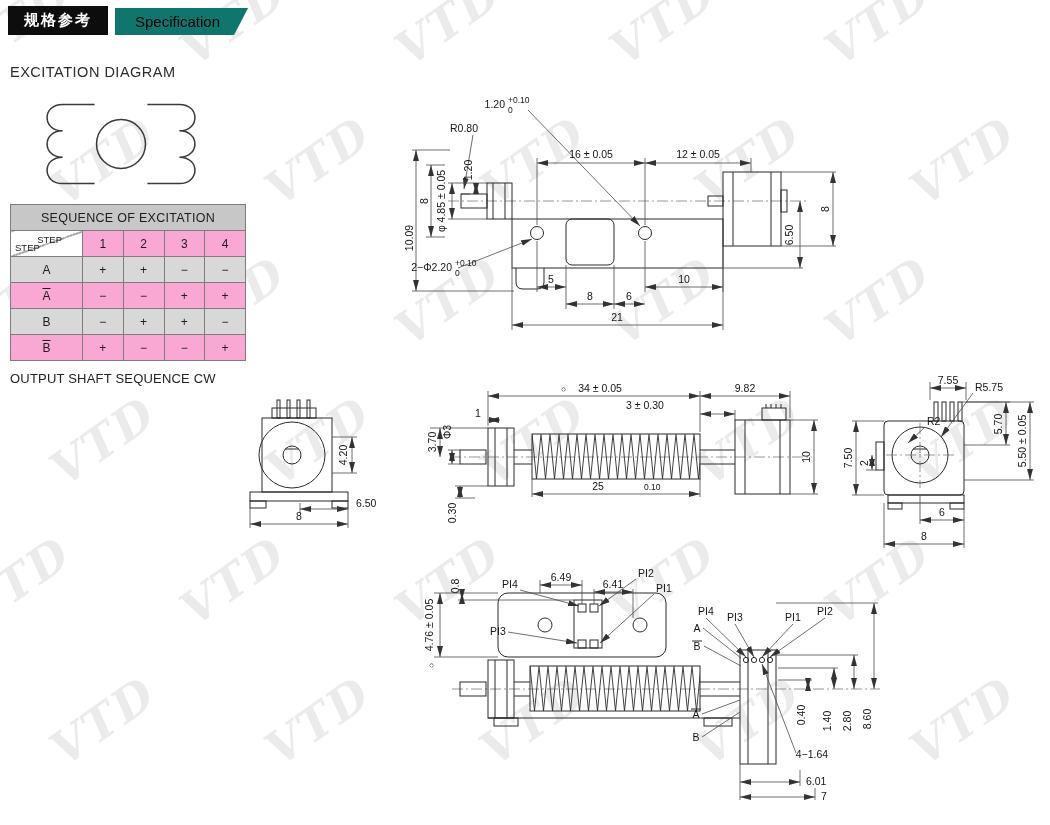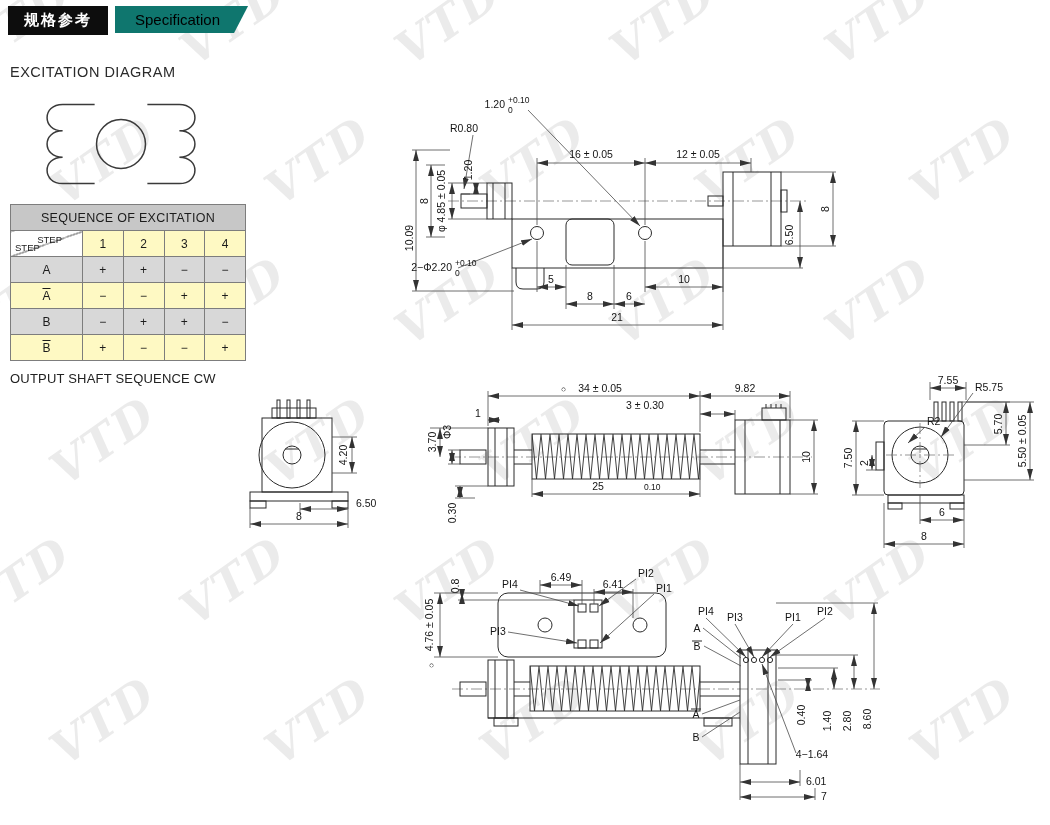--- a/index.html
+++ b/index.html
@@ -7,28 +7,28 @@
   body{font-family:"Liberation Sans",sans-serif;background:#fff;color:#111;position:relative;overflow:hidden}
   .page{position:absolute;inset:0;background:#fff}
   .watermark-layer{position:absolute;inset:0;z-index:0;overflow:hidden}
   .wm{position:absolute;font:italic 700 46px "DejaVu Serif",serif;color:rgba(90,90,90,.12);transform:rotate(-35deg);letter-spacing:2px;white-space:nowrap}
   .drawings{position:absolute;left:0;top:0;z-index:1}
   .drawings line,.drawings path,.drawings rect,.drawings circle,.drawings polyline{stroke:#2a2a2a;stroke-width:1;fill:none}
   .drawings .dim,.drawings .ext{stroke:#4a4a4a;stroke-width:.8}
   .drawings .cl{stroke:#6a6a6a;stroke-width:.7;stroke-dasharray:11 3 2 3}
   .drawings text{font-family:"Liberation Sans",sans-serif;font-size:10.5px;fill:#141414;stroke:none}
   .drawings text.sm{font-size:8.5px}
-  .header{position:absolute;left:8px;top:6px;z-index:3;display:flex;align-items:flex-start}
+  .header{position:absolute;left:8px;top:6px;z-index:3;display:flex;align-items:flex-end}
   .title-cn{background:#0d0d0d;color:#fff;font-weight:700;font-size:15px;padding:5px 16px;letter-spacing:2px}
   .title-en{background:#0f766e;color:#000;font-size:15px;padding:5px 28px 5px 20px;margin-left:7px;clip-path:polygon(0 0,100% 0,calc(100% - 14px) 100%,0 100%)}
   .left-col{position:absolute;left:10px;top:64px;width:236px;z-index:3}
   .conn-title{font-size:14.5px;color:#2b2b2b;letter-spacing:.5px}
   .coils{display:block;margin:14px 0 10px -2px}
   .coil,.coils circle{fill:none;stroke:#3a3a3a;stroke-width:1.6}
-  .exc{border-collapse:collapse;width:100%;table-layout:fixed;font-size:12px;color:#1c1c1c;background:#fef9c3;margin-top:6px}
+  .exc{border-collapse:collapse;width:100%;table-layout:fixed;font-size:12px;color:#1c1c1c;background:#f9a8d4;margin-top:6px}
   .exc th,.exc td{border:1px solid #7d7d7d;text-align:center;font-weight:400;height:26px;padding:0}
   .tbl-title{background:#c7c7c7;font-size:12.5px;letter-spacing:.3px;height:24px}
   .diag-cell{position:relative;height:38px;background:linear-gradient(to bottom right,#fff calc(50% - .6px),#7d7d7d calc(50% - .6px),#7d7d7d calc(50% + .6px),#fff calc(50% + .6px))}
   .diag-cell .step{position:absolute;top:3px;right:20px;font-size:9.5px}
   .diag-cell .phase{position:absolute;bottom:3px;left:4px;font-size:9.5px}
   .shaded td{background:#d8d8d8}
   .ovl{text-decoration:overline}
   .rot-note{margin-top:10px;font-size:13px;letter-spacing:.2px;color:#222}
 </style>
 </head>

